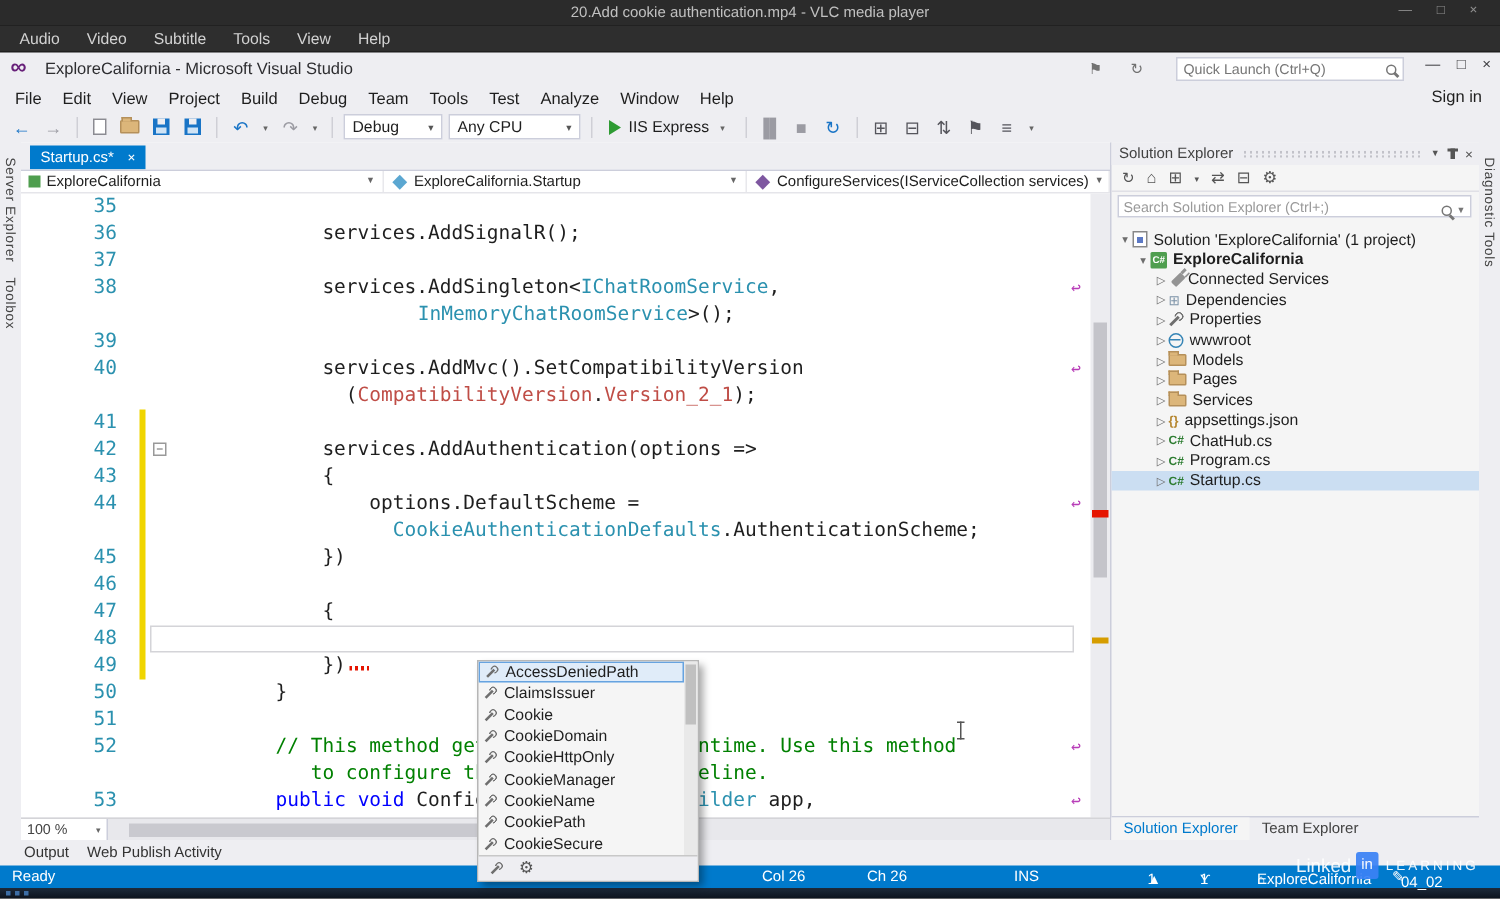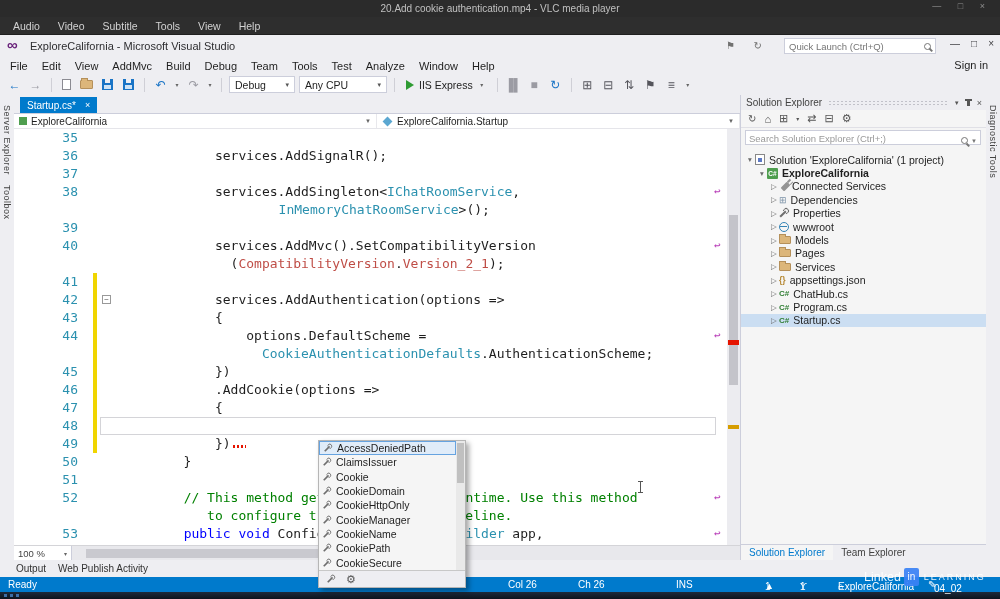--- a/index.html
+++ b/index.html
@@ -193,21 +193,21 @@
       <span>□</span>
       <span>×</span>
     </div>
   </div>
 
   <div id="vs-menubar">
       <span id="vs-menu-items" style="display:flex">
         <span class="vs-menu-item">File</span>
         <span class="vs-menu-item">Edit</span>
         <span class="vs-menu-item">View</span>
-        <span class="vs-menu-item">AddMvc</span>
+        <span class="vs-menu-item">Project</span>
         <span class="vs-menu-item">Build</span>
         <span class="vs-menu-item">Debug</span>
         <span class="vs-menu-item">Team</span>
         <span class="vs-menu-item">Tools</span>
         <span class="vs-menu-item">Test</span>
         <span class="vs-menu-item">Analyze</span>
         <span class="vs-menu-item">Window</span>
         <span class="vs-menu-item">Help</span>
       </span>
     </div>
@@ -270,39 +270,44 @@
       <div class="crumb">
         <span class="ci-proj"></span>
         <span>ExploreCalifornia</span>
           <span class="carr">▼</span>
       </div>
       <div class="crumb">
         <span class="ci-class"></span>
         <span>ExploreCalifornia.Startup</span>
           <span class="carr">▼</span>
       </div>
+      <div class="crumb">
+        <span class="ci-method"></span>
+        <span>ConfigureServices(IServiceCollection services)</span>
+          <span class="carr">▼</span>
+      </div>
     </div>
     <div id="code-area">
       <div id="changebar"></div>
       <div id="code-rows">
           <div class="crow" style="top: 0px;"><span class="lnum">35</span><span class="ctext"></span></div>
           <div class="crow" style="top: 18px;"><span class="lnum">36</span><span class="ctext"><span class="tok-d">            services.AddSignalR();</span></span></div>
           <div class="crow" style="top: 36px;"><span class="lnum">37</span><span class="ctext"></span></div>
           <div class="crow" style="top: 54px;"><span class="lnum">38</span><span class="ctext"><span class="tok-d">            services.AddSingleton&lt;</span><span class="tok-ty">IChatRoomService</span><span class="tok-d">,</span></span><span class="wrapg">↩</span></div>
           <div class="crow" style="top: 72px; margin-left: 48px;"><span class="lnum"></span><span class="ctext"><span class="tok-d">              </span><span class="tok-ty">InMemoryChatRoomService</span><span class="tok-d">&gt;();</span></span></div>
           <div class="crow" style="top: 90px;"><span class="lnum">39</span><span class="ctext"></span></div>
           <div class="crow" style="top: 108px;"><span class="lnum">40</span><span class="ctext"><span class="tok-d">            services.AddMvc().SetCompatibilityVersion</span></span><span class="wrapg">↩</span></div>
           <div class="crow" style="top: 126px;"><span class="lnum"></span><span class="ctext"><span class="tok-d">              (</span><span class="tok-en">CompatibilityVersion</span><span class="tok-d">.</span><span class="tok-en">Version_2_1</span><span class="tok-d">);</span></span></div>
           <div class="crow" style="top: 144px;"><span class="lnum">41</span><span class="ctext"></span></div>
           <div class="crow" style="top: 162px;"><span class="lnum">42</span><span class="collbox">−</span><span class="ctext"><span class="tok-d">            services.AddAuthentication(options =&gt;</span></span></div>
           <div class="crow" style="top: 180px;"><span class="lnum">43</span><span class="ctext"><span class="tok-d">            {</span></span></div>
           <div class="crow" style="top: 198px;"><span class="lnum">44</span><span class="ctext"><span class="tok-d">                options.DefaultScheme =</span></span><span class="wrapg">↩</span></div>
           <div class="crow" style="top: 216px; text-align: right;"><span class="lnum"></span><span class="ctext"><span class="tok-d">                  </span><span class="tok-ty">CookieAuthenticationDefaults</span><span class="tok-d">.AuthenticationScheme;</span></span></div>
           <div class="crow" style="top: 234px;"><span class="lnum">45</span><span class="ctext"><span class="tok-d">            })</span></span></div>
-          <div class="crow" style="top: 252px;"><span class="lnum">46</span><span class="ctext"><span class="tok-d">            .AddCookie(options =&gt;</span></span></div>
+          <div class="crow" style="top: 252px;"><span class="lnum">46</span></div>
           <div class="crow" style="top: 270px;"><span class="lnum">47</span><span class="ctext"><span class="tok-d">            {</span></span></div>
           <div class="curline" style="top: 288px;"></div>
           <div class="crow" style="top: 288px;"><span class="lnum">48</span></div>
           <div class="crow" style="top: 306px;"><span class="lnum">49</span><span class="ctext"><span class="tok-d">            })</span><span class="squiggle"></span></span></div>
           <div class="crow" style="top: 324px;"><span class="lnum">50</span><span class="ctext"><span class="tok-d">        }</span></span></div>
           <div class="crow" style="top: 342px;"><span class="lnum">51</span><span class="ctext"></span></div>
           <div class="crow" style="top: 360px;"><span class="lnum">52</span><span class="ctext"><span class="tok-d">        </span><span class="tok-cm">// This method gets called by the runtime. Use this method</span></span><span class="wrapg">↩</span></div>
           <div class="crow" style="top: 378px;"><span class="lnum"></span><span class="ctext"><span class="tok-d">           </span><span class="tok-cm">to configure the HTTP request pipeline.</span></span></div>
           <div class="crow" style="top: 396px;"><span class="lnum">53</span><span class="ctext"><span class="tok-d">        </span><span class="tok-kw">public</span><span class="tok-d"> </span><span class="tok-kw">void</span><span class="tok-d"> Configure(</span><span class="tok-ty">IApplicationBuilder</span><span class="tok-d"> app,</span></span><span class="wrapg">↩</span></div>
         </div>

